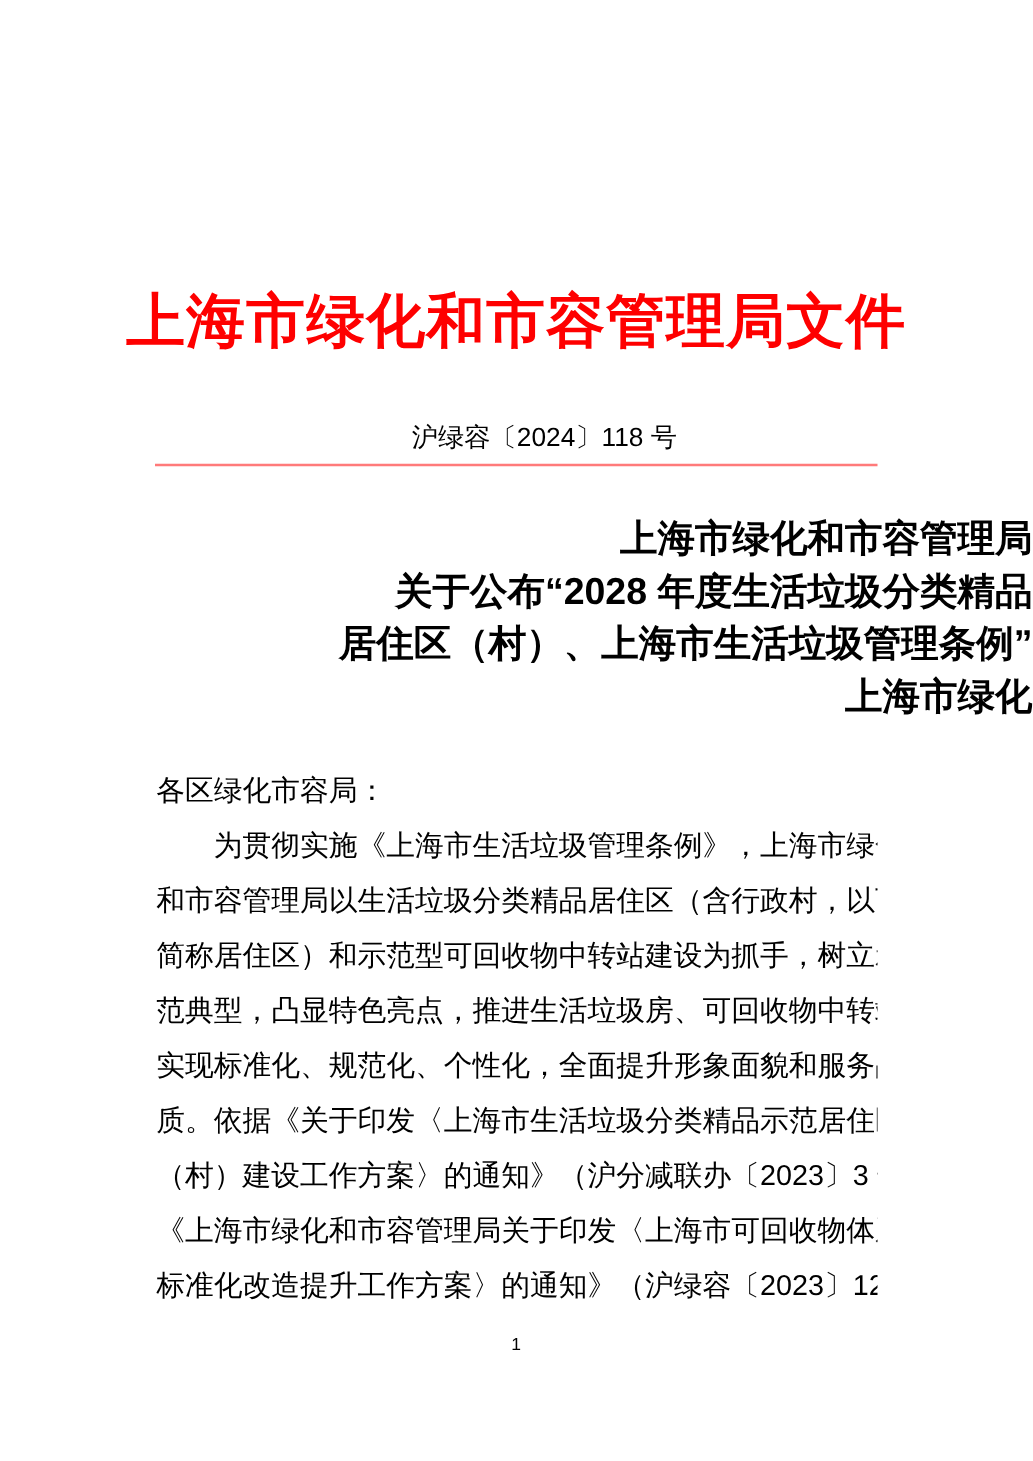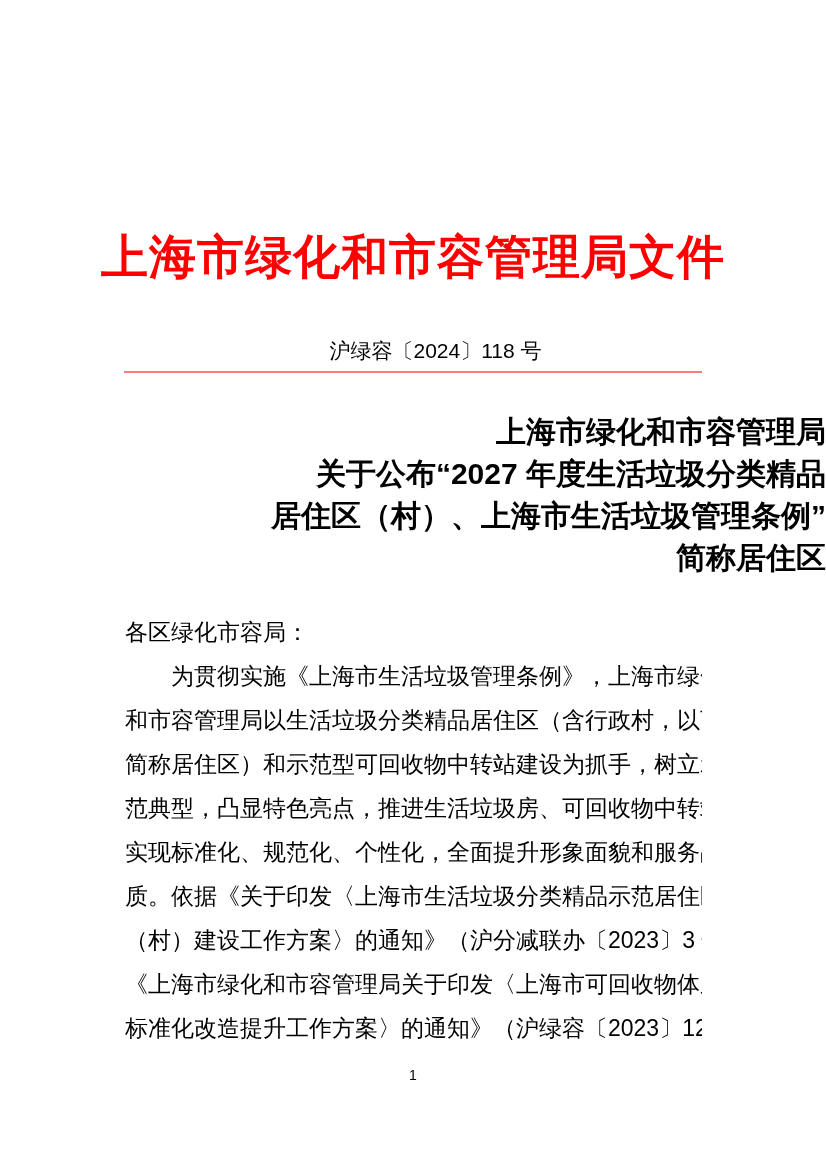--- a/index.html
+++ b/index.html
@@ -81,23 +81,23 @@
 <div class="page">
 
   <div class="red-header">上海市绿化和市容管理局文件</div>
 
   <div class="doc-number">沪绿容〔2024〕118 号</div>
 
   <div class="red-line"></div>
 
   <div class="doc-title">
     <div class="title-line">上海市绿化和市容管理局</div>
-    <div class="title-line">关于公布“2027 年度生活垃圾分类精品</div>
+    <div class="title-line">关于公布“2028 年度生活垃圾分类精品</div>
     <div class="title-line">居住区（村）、上海市生活垃圾管理条例”</div>
-    <div class="title-line">简称居住区</div>
+    <div class="title-line">上海市绿化</div>
   </div>
 
   <div class="body-block">
     <div class="body-line salutation">各区绿化市容局：</div>
     <div class="body-line indent">为贯彻实施《上海市生活垃圾管理条例》，上海市绿化</div>
     <div class="body-line">和市容管理局以生活垃圾分类精品居住区（含行政村，以下</div>
     <div class="body-line">简称居住区）和示范型可回收物中转站建设为抓手，树立示</div>
     <div class="body-line">范典型，凸显特色亮点，推进生活垃圾房、可回收物中转站</div>
     <div class="body-line">实现标准化、规范化、个性化，全面提升形象面貌和服务品</div>
     <div class="body-line">质。依据《关于印发〈上海市生活垃圾分类精品示范居住区</div>

